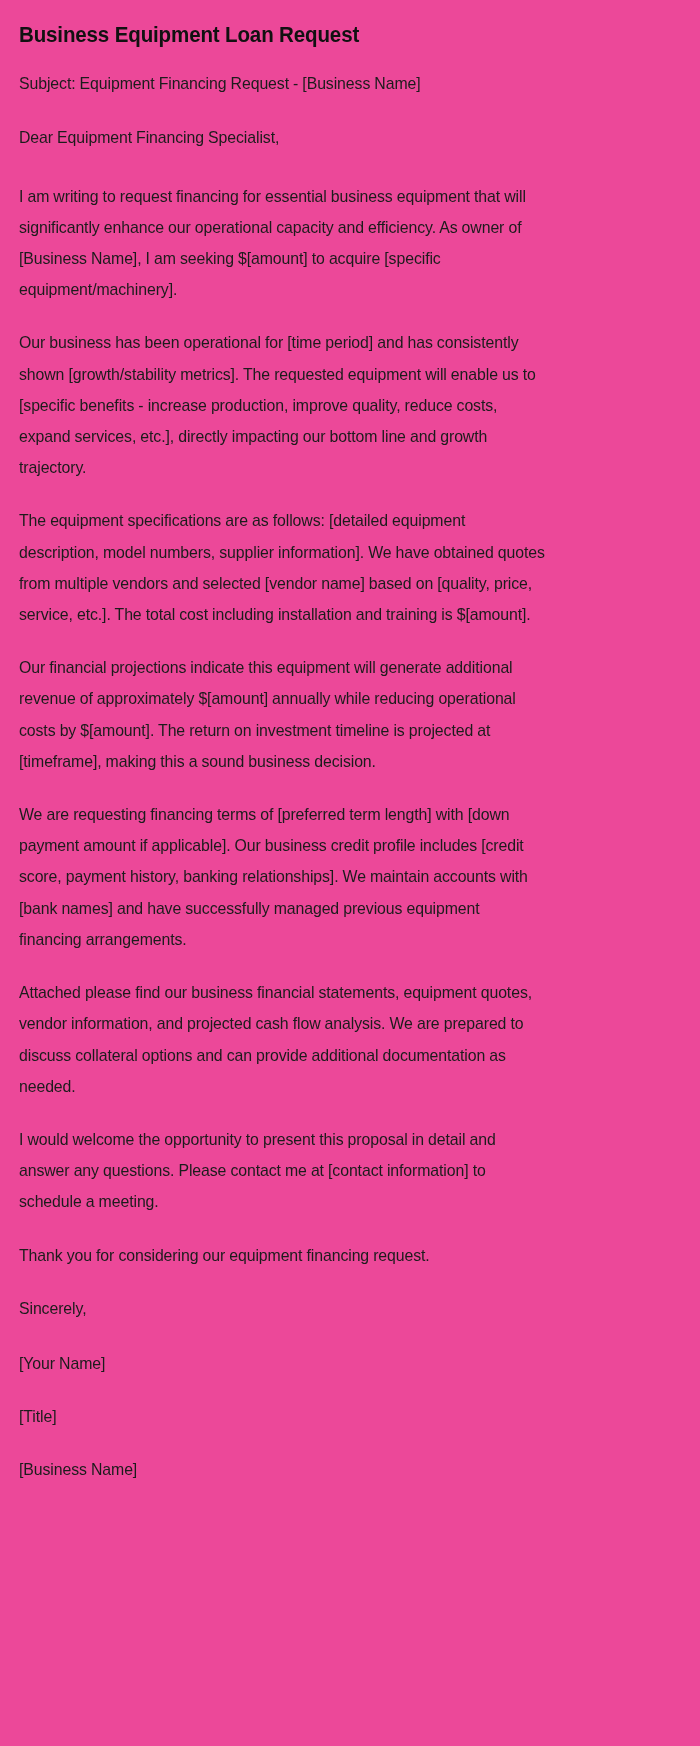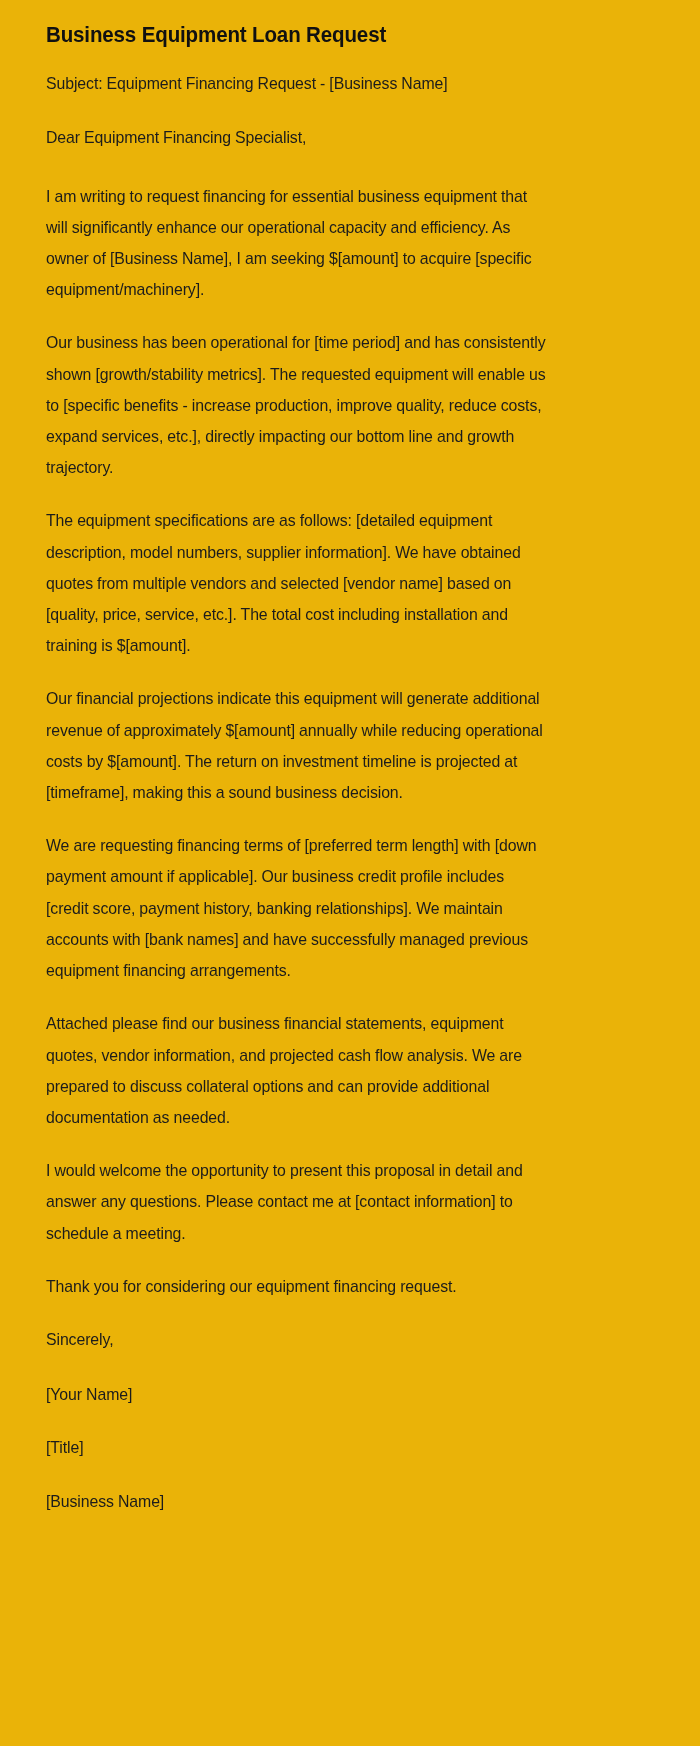--- a/index.html
+++ b/index.html
@@ -11,22 +11,22 @@
     width: 700px;
     min-height: 1746px;
     font-family: "Liberation Sans", "DejaVu Sans", sans-serif;
     color: #1a1a1a;
     -webkit-font-smoothing: antialiased;
   }
   #document-page {
     box-sizing: border-box;
     width: 700px;
     min-height: 1746px;
-    padding: 22px 130px 28px 46px;
-    background: #eab308;
+    padding: 22px 130px 28px 19px;
+    background: #ec4899;
   }
   #doc-title {
     margin: 0 0 20px 0;
     font-size: 21.5px;
     line-height: 1.22;
     font-weight: 700;
     letter-spacing: -0.15px;
     color: #111111;
     font-stretch: condensed;
     transform: scaleX(0.955);

